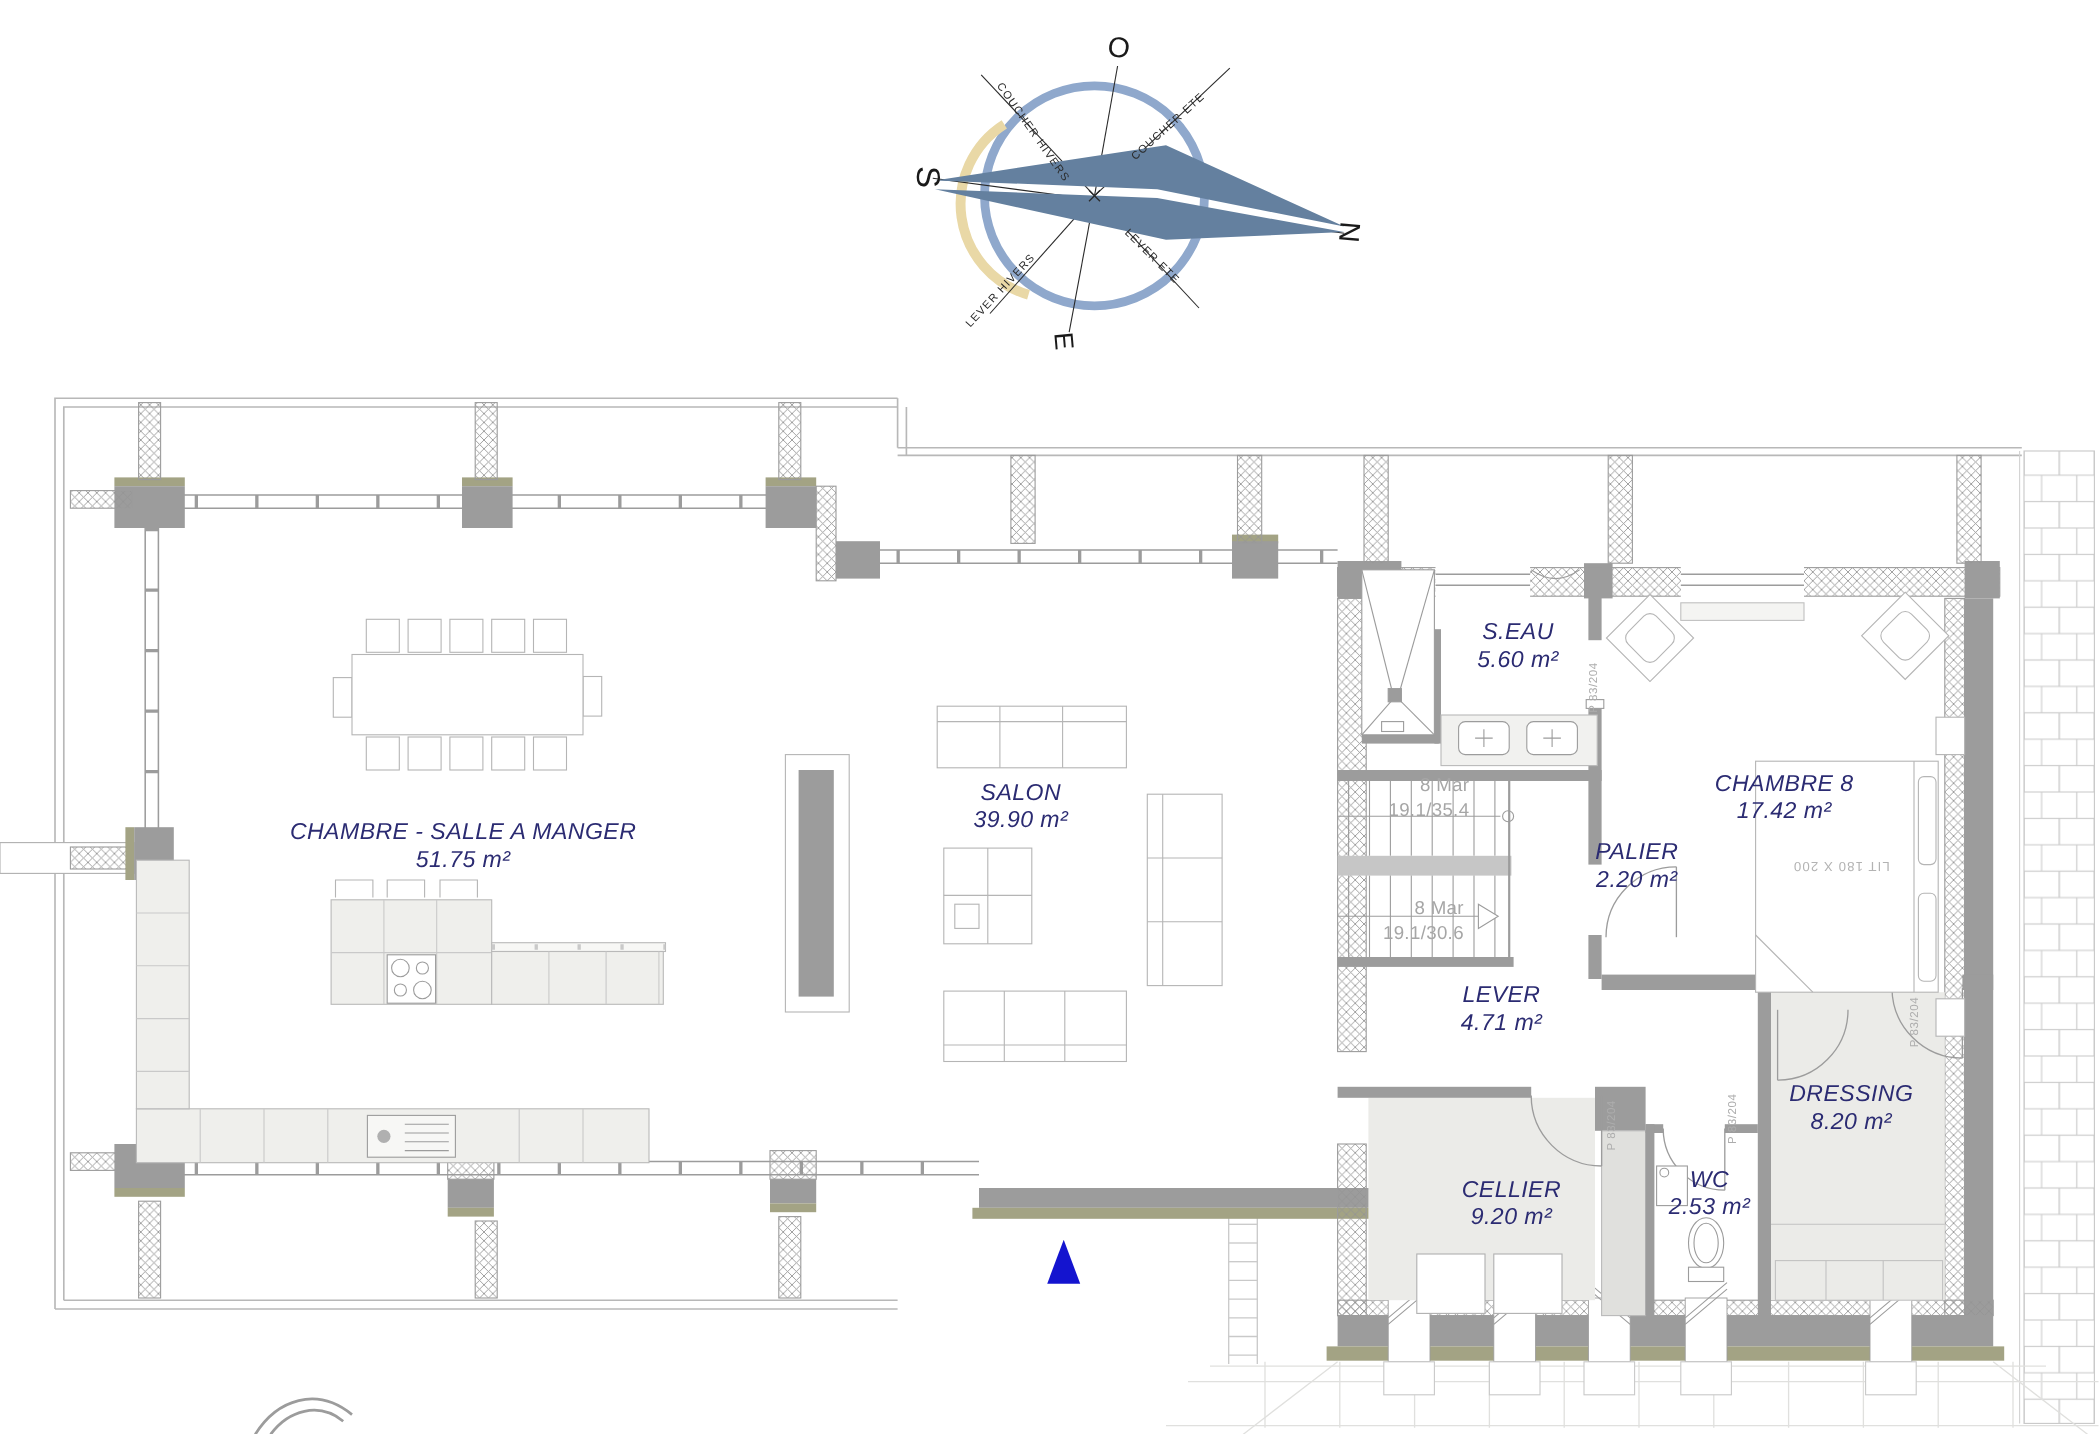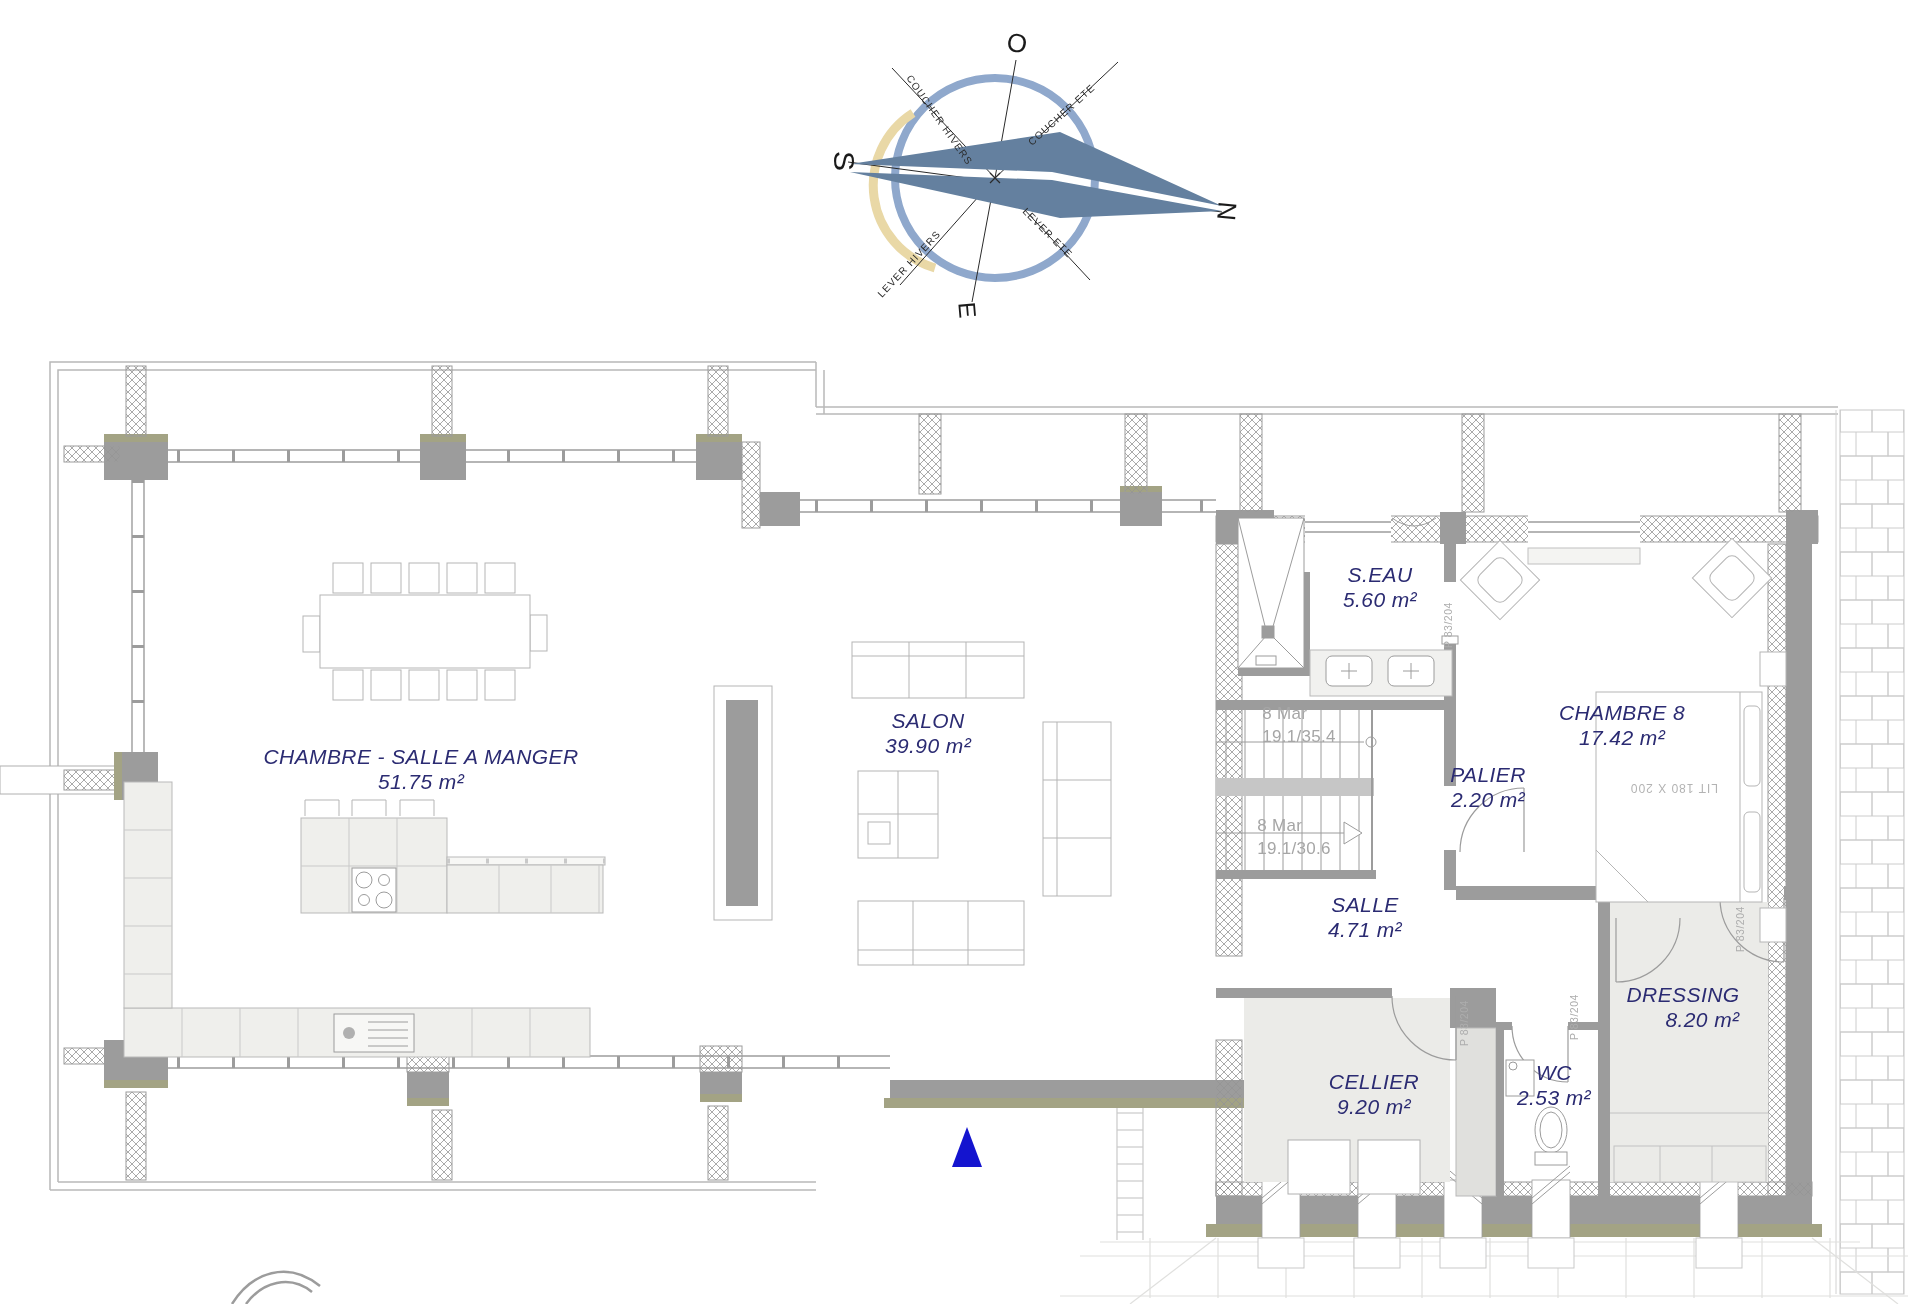--- a/index.html
+++ b/index.html
@@ -1,21 +1,21 @@
 <!DOCTYPE html>
 <html><head>
 <meta charset="utf-8">
 <style>
   html,body{margin:0;padding:0;background:#ffffff;}
   .stage{position:relative;width:1908px;height:1304px;background:#ffffff;overflow:hidden;
          font-family:"Liberation Sans",sans-serif;}
   .stage svg{position:absolute;left:0;top:0;}
   .rlabel{position:absolute;transform:translateX(-50%);text-align:center;
           color:#2b2b72;font-size:21px;line-height:25px;letter-spacing:.4px;white-space:nowrap;font-style:italic;}
-  .stair-label{position:absolute;transform:translateX(-50%);text-align:left;
+  .stair-label{position:absolute;transform:translateX(-50%);text-align:right;
           color:#a6a6a6;font-size:17px;line-height:23px;letter-spacing:.3px;white-space:nowrap;}
 </style>
 </head>
 <body>
 
 <div class="stage">
 
 <svg width="1908" height="1304" viewBox="0 0 1908 1304">
   <defs>
     <pattern id="hatch" width="8" height="8" patternUnits="userSpaceOnUse">
@@ -510,32 +510,32 @@
 </div>
 <div class="rlabel" style="left:1622px;top:700px;">
   <div>CHAMBRE 8</div>
   <div>17.42 m²</div>
 </div>
 <div class="rlabel" style="left:1488px;top:762px;">
   <div>PALIER</div>
   <div>2.20 m²</div>
 </div>
 <div class="rlabel" style="left:1365px;top:892px;">
-  <div>SALLE</div>
+  <div>LEVER</div>
   <div>4.71 m²</div>
 </div>
 <div class="rlabel" style="left:1374px;top:1069px;">
   <div>CELLIER</div>
   <div>9.20 m²</div>
 </div>
 <div class="rlabel" style="left:1554px;top:1060px;">
   <div>WC</div>
   <div>2.53 m²</div>
 </div>
-<div class="rlabel" style="left:1683px;top:982px;text-align:right;">
+<div class="rlabel" style="left:1683px;top:982px;">
   <div>DRESSING</div>
   <div>8.20 m²</div>
 </div>
 
 <div class="stair-label" style="left:1299px;top:702px;">
   <div>8 Mar</div>
   <div>19.1/35.4</div>
 </div>
 <div class="stair-label" style="left:1294px;top:814px;">
   <div>8 Mar</div>

